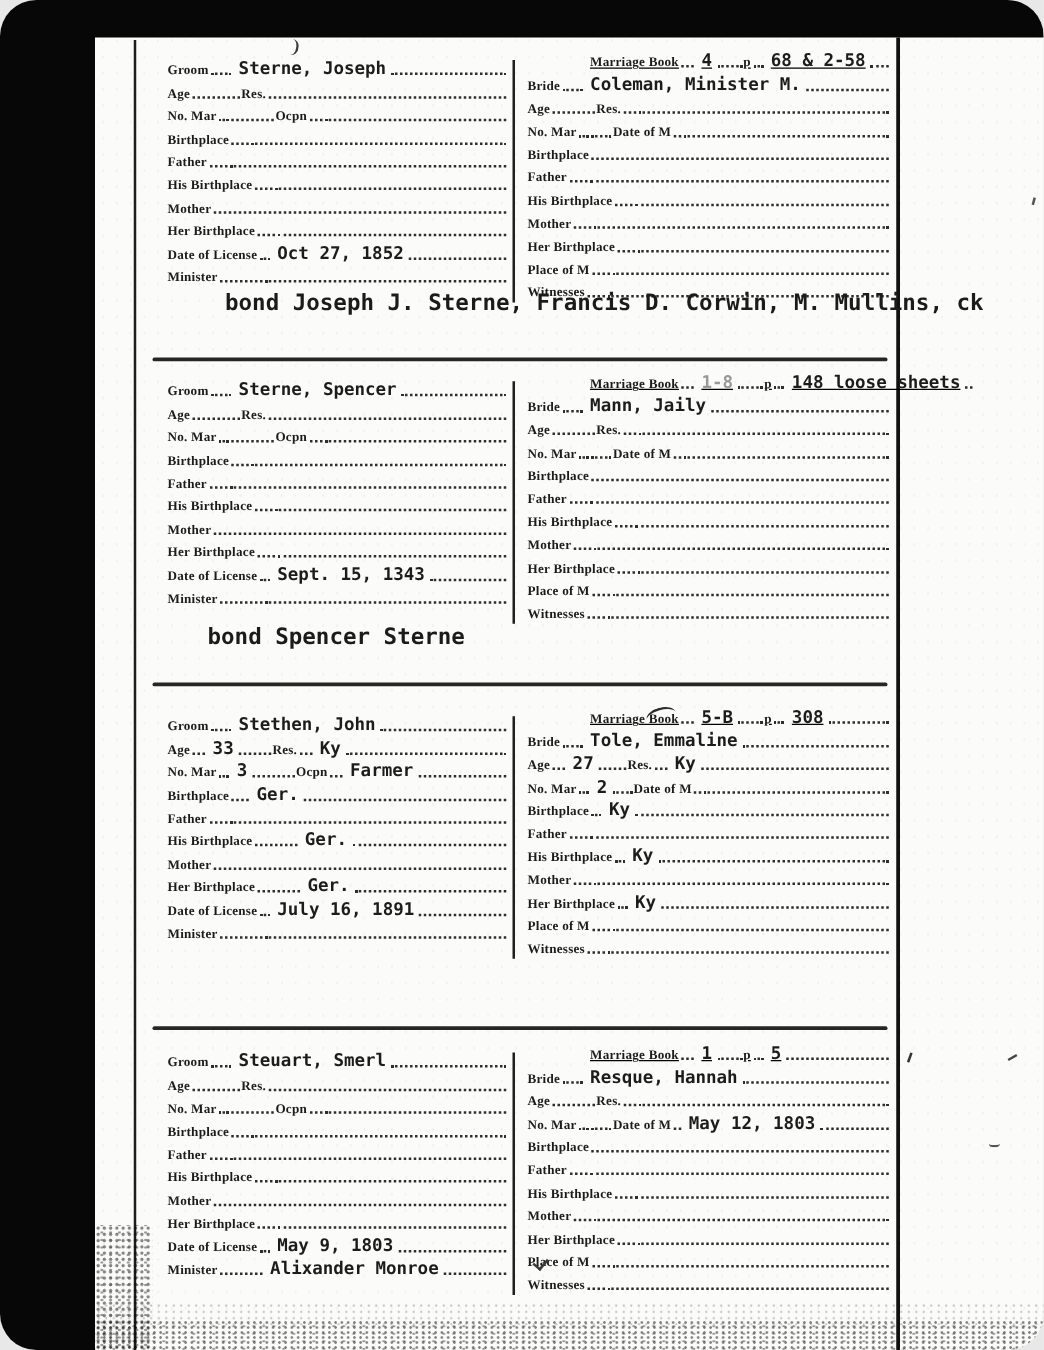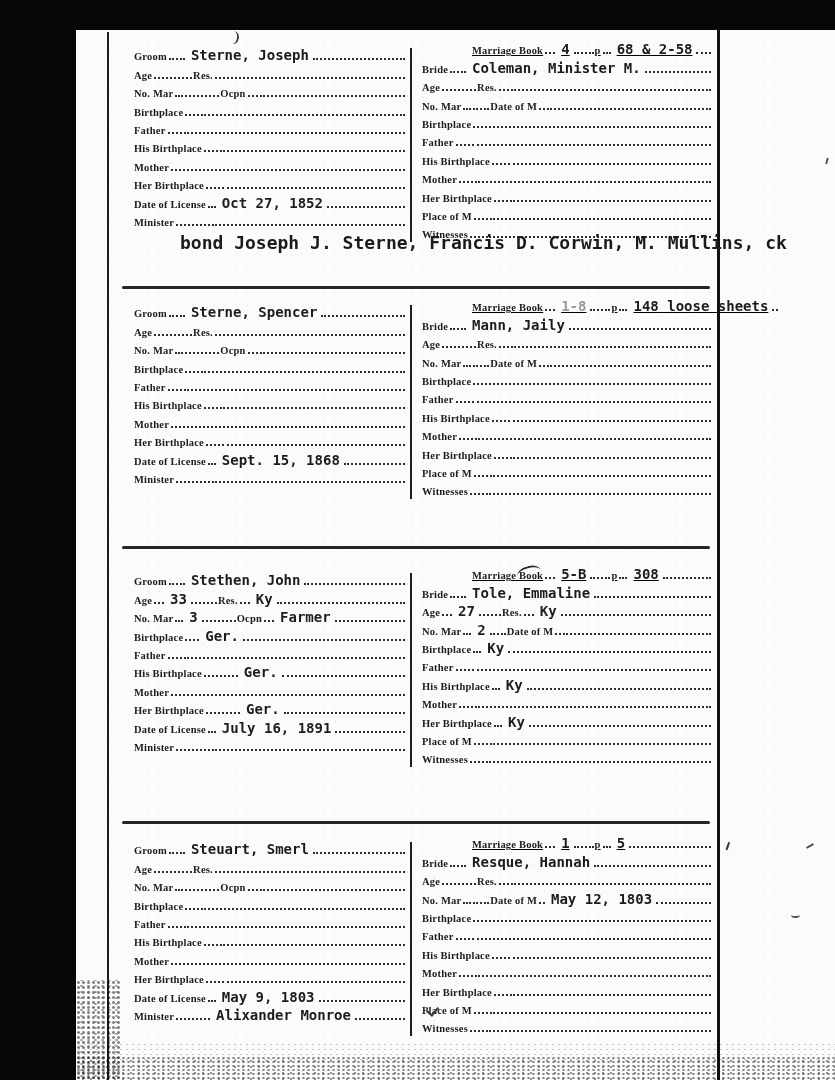--- a/index.html
+++ b/index.html
@@ -1,19 +1,19 @@
 <!DOCTYPE html>
 <html><head>
 <meta charset="utf-8">
 <style>
   html,body{margin:0;padding:0;background:#e8e8e8;}
   .page{position:relative;width:835px;height:1080px;background:#fbfbf9;overflow:hidden;
         font-family:"Liberation Serif", serif;
         background-image:radial-gradient(rgba(0,0,0,0.035) 1px, transparent 1px);
-        background-size:11px 13px;}
+        background-size:11px 13px;border-radius:29px;}
   
   .left-bar{position:absolute;left:0;top:0;width:76px;height:1080px;background:#070707;}
   .top-bar{position:absolute;left:76px;top:0;width:759px;height:30px;background:#070707;}
   .thin-vline{position:absolute;left:107px;top:32px;width:2px;height:1048px;background:#1d1d1d;}
   .right-vline{position:absolute;left:717px;top:30px;width:3px;height:1050px;background:#111;}
   .hdivider{position:absolute;left:122px;width:588px;height:3px;background:#262626;border-radius:2px;}
   
   .card{position:absolute;left:122px;width:596px;height:232px;}
   .col{position:absolute;}
   .groom-col{left:12px;top:6px;width:272px;}
@@ -282,21 +282,21 @@
       </div>
       <div class="row">
         <span class="lbl">Her Birthplace</span>
           <span class="ld f14"></span>
           <span class="typed"></span>
           <span class="ld"></span>
       </div>
       <div class="row">
         <span class="lbl">Date of License</span>
           <span class="ld f8"></span>
-          <span class="typed">Sept. 15, 1868</span>
+          <span class="typed">Sept. 15, 1343</span>
           <span class="ld"></span>
       </div>
       <div class="row">
         <span class="lbl">Minister</span>
           <span class="ld f34"></span>
           <span class="typed"></span>
           <span class="ld"></span>
       </div>
     </div>
     <div class="vdiv"></div>
@@ -373,20 +373,21 @@
           <span class="typed"></span>
           <span class="ld"></span>
       </div>
       <div class="row">
         <span class="lbl">Witnesses</span>
           <span class="ld f14"></span>
           <span class="typed"></span>
           <span class="ld"></span>
       </div>
     </div>
+    <div class="note" style="padding-left:44px;top:202px">bond Spencer Sterne</div>
   </section>
 
   <section class="card" style="top:565px">
     <div class="col groom-col">
       <div class="row">
         <span class="lbl">Groom</span>
           <span class="ld f16"></span>
           <span class="typed">Stethen, John</span>
           <span class="ld"></span>
       </div>

